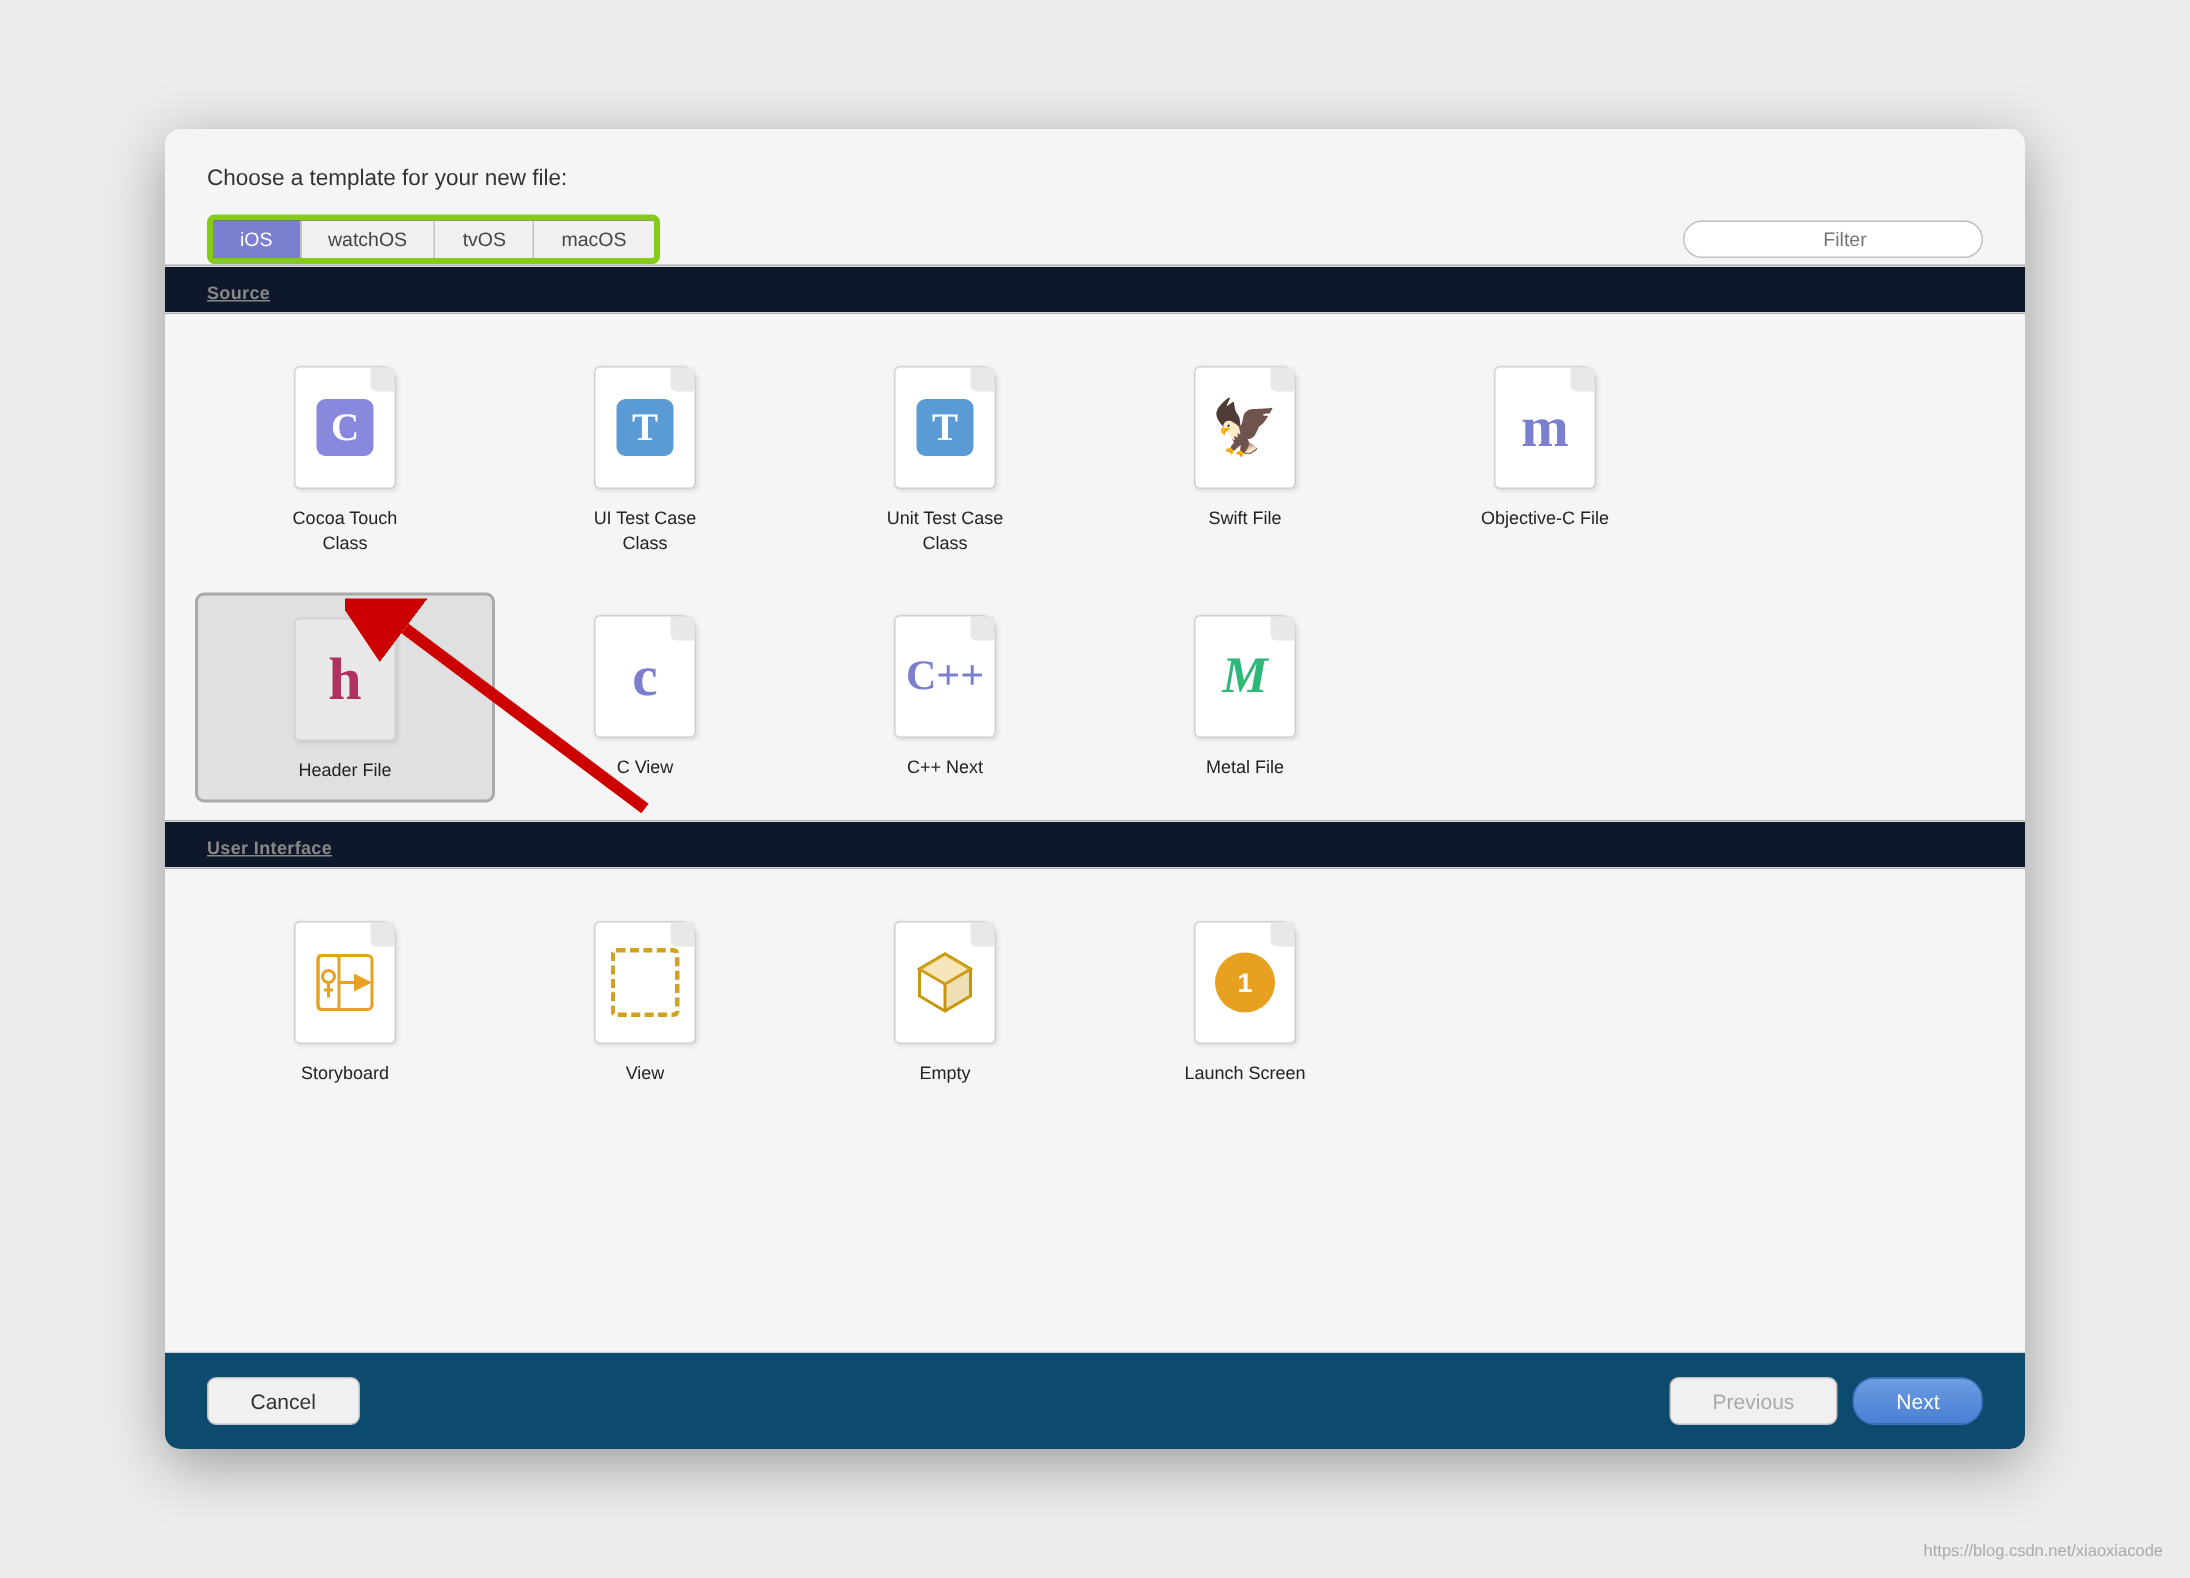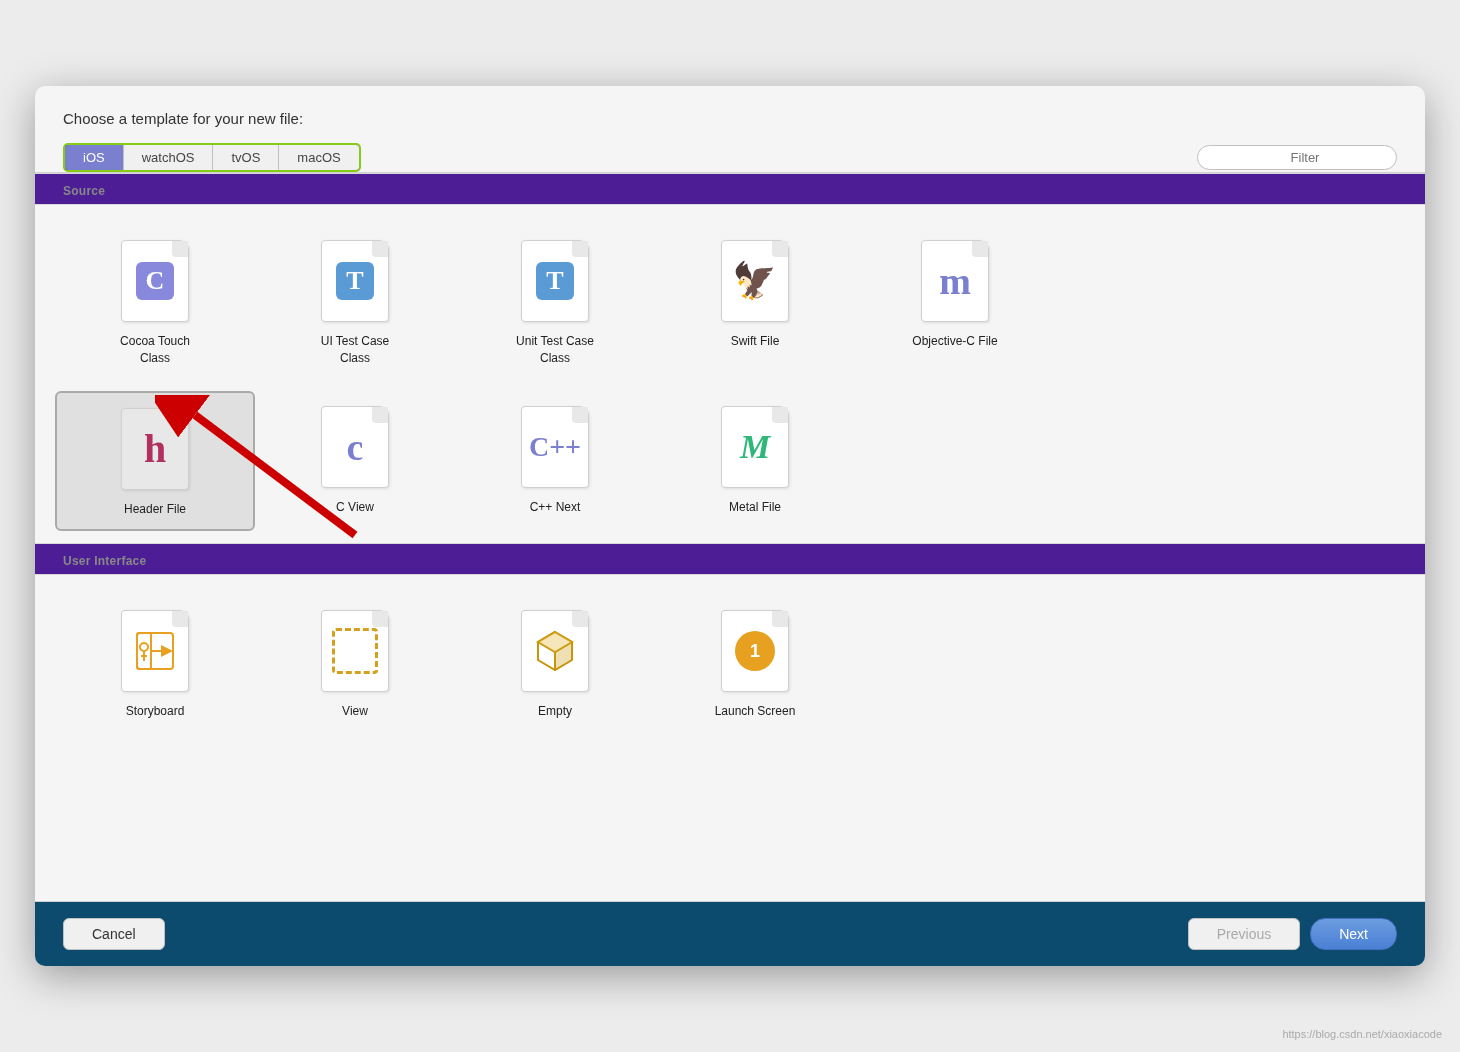--- a/index.html
+++ b/index.html
@@ -12,21 +12,21 @@
       height: 1052px;
       display: flex;
       align-items: center;
       justify-content: center;
     }
 
     .dialog {
       background: #f5f5f5;
       border-radius: 10px;
       box-shadow: 0 10px 40px rgba(0,0,0,0.35);
-      width: 1390px;
+      width: 1240px;
       min-height: 880px;
       display: flex;
       flex-direction: column;
       padding: 24px 0 0 0;
     }
 
     .dialog-title {
       font-size: 15px;
       font-weight: 400;
       color: #333;
@@ -38,21 +38,21 @@
       display: flex;
       align-items: center;
       padding: 0 28px 0 28px;
       border-bottom: 1px solid #d0d0d0;
       background: #f5f5f5;
       gap: 0;
     }
 
     .tab-group {
       display: flex;
-      border: 2px solid #84cc16;
+      border: 4px solid #84cc16;
       border-radius: 5px;
       overflow: hidden;
       background: #701a75;
     }
 
     .tab {
       padding: 5px 18px;
       font-size: 13px;
       color: #444;
       cursor: pointer;
@@ -106,24 +106,25 @@
       flex: 1;
       overflow-y: auto;
       padding: 0 0 16px 0;
     }
 
     .section-header {
       padding: 10px 28px 6px 28px;
       font-size: 12px;
       font-weight: 600;
       color: #888;
-      background: #4c1d95;
+      background: #0f172a;
       border-bottom: 1px solid #d8d8d8;
       border-top: 1px solid #d8d8d8;
       letter-spacing: 0.02em;
+      text-decoration: underline;
     }
 
     .items-grid {
       display: flex;
       flex-wrap: wrap;
       padding: 20px 20px 12px 20px;
       gap: 0;
     }
 
     .file-item {

